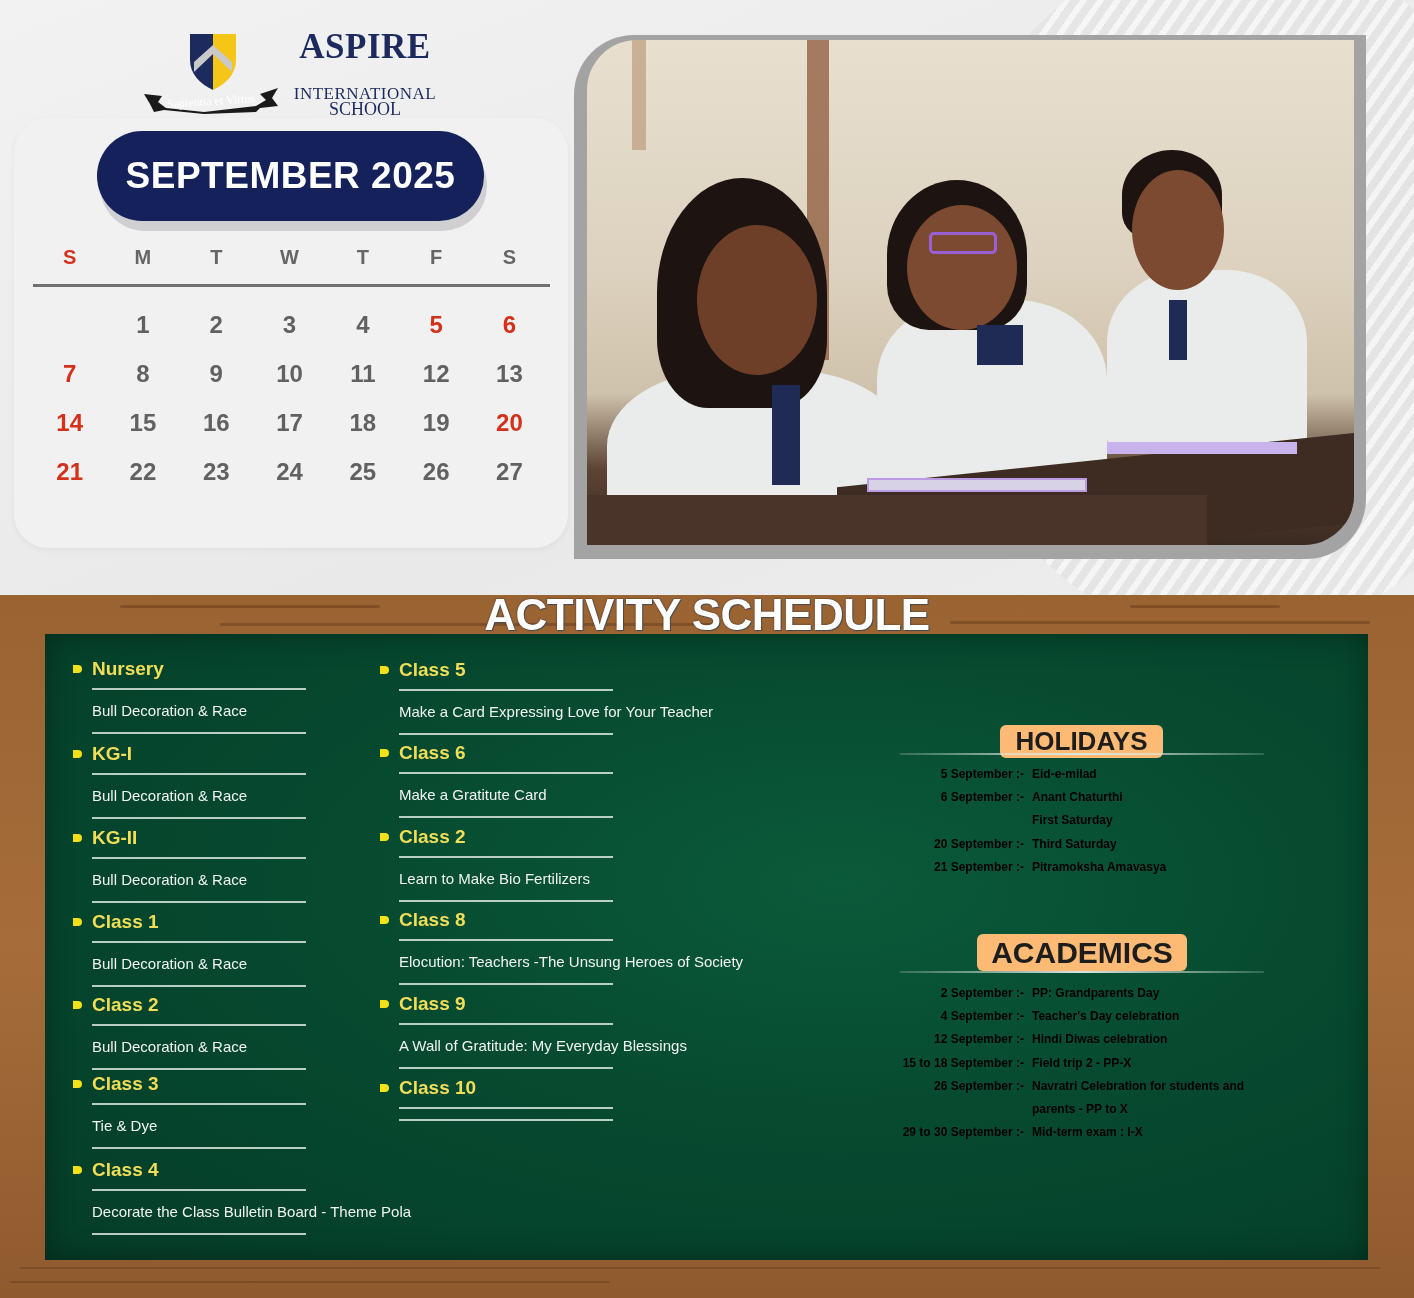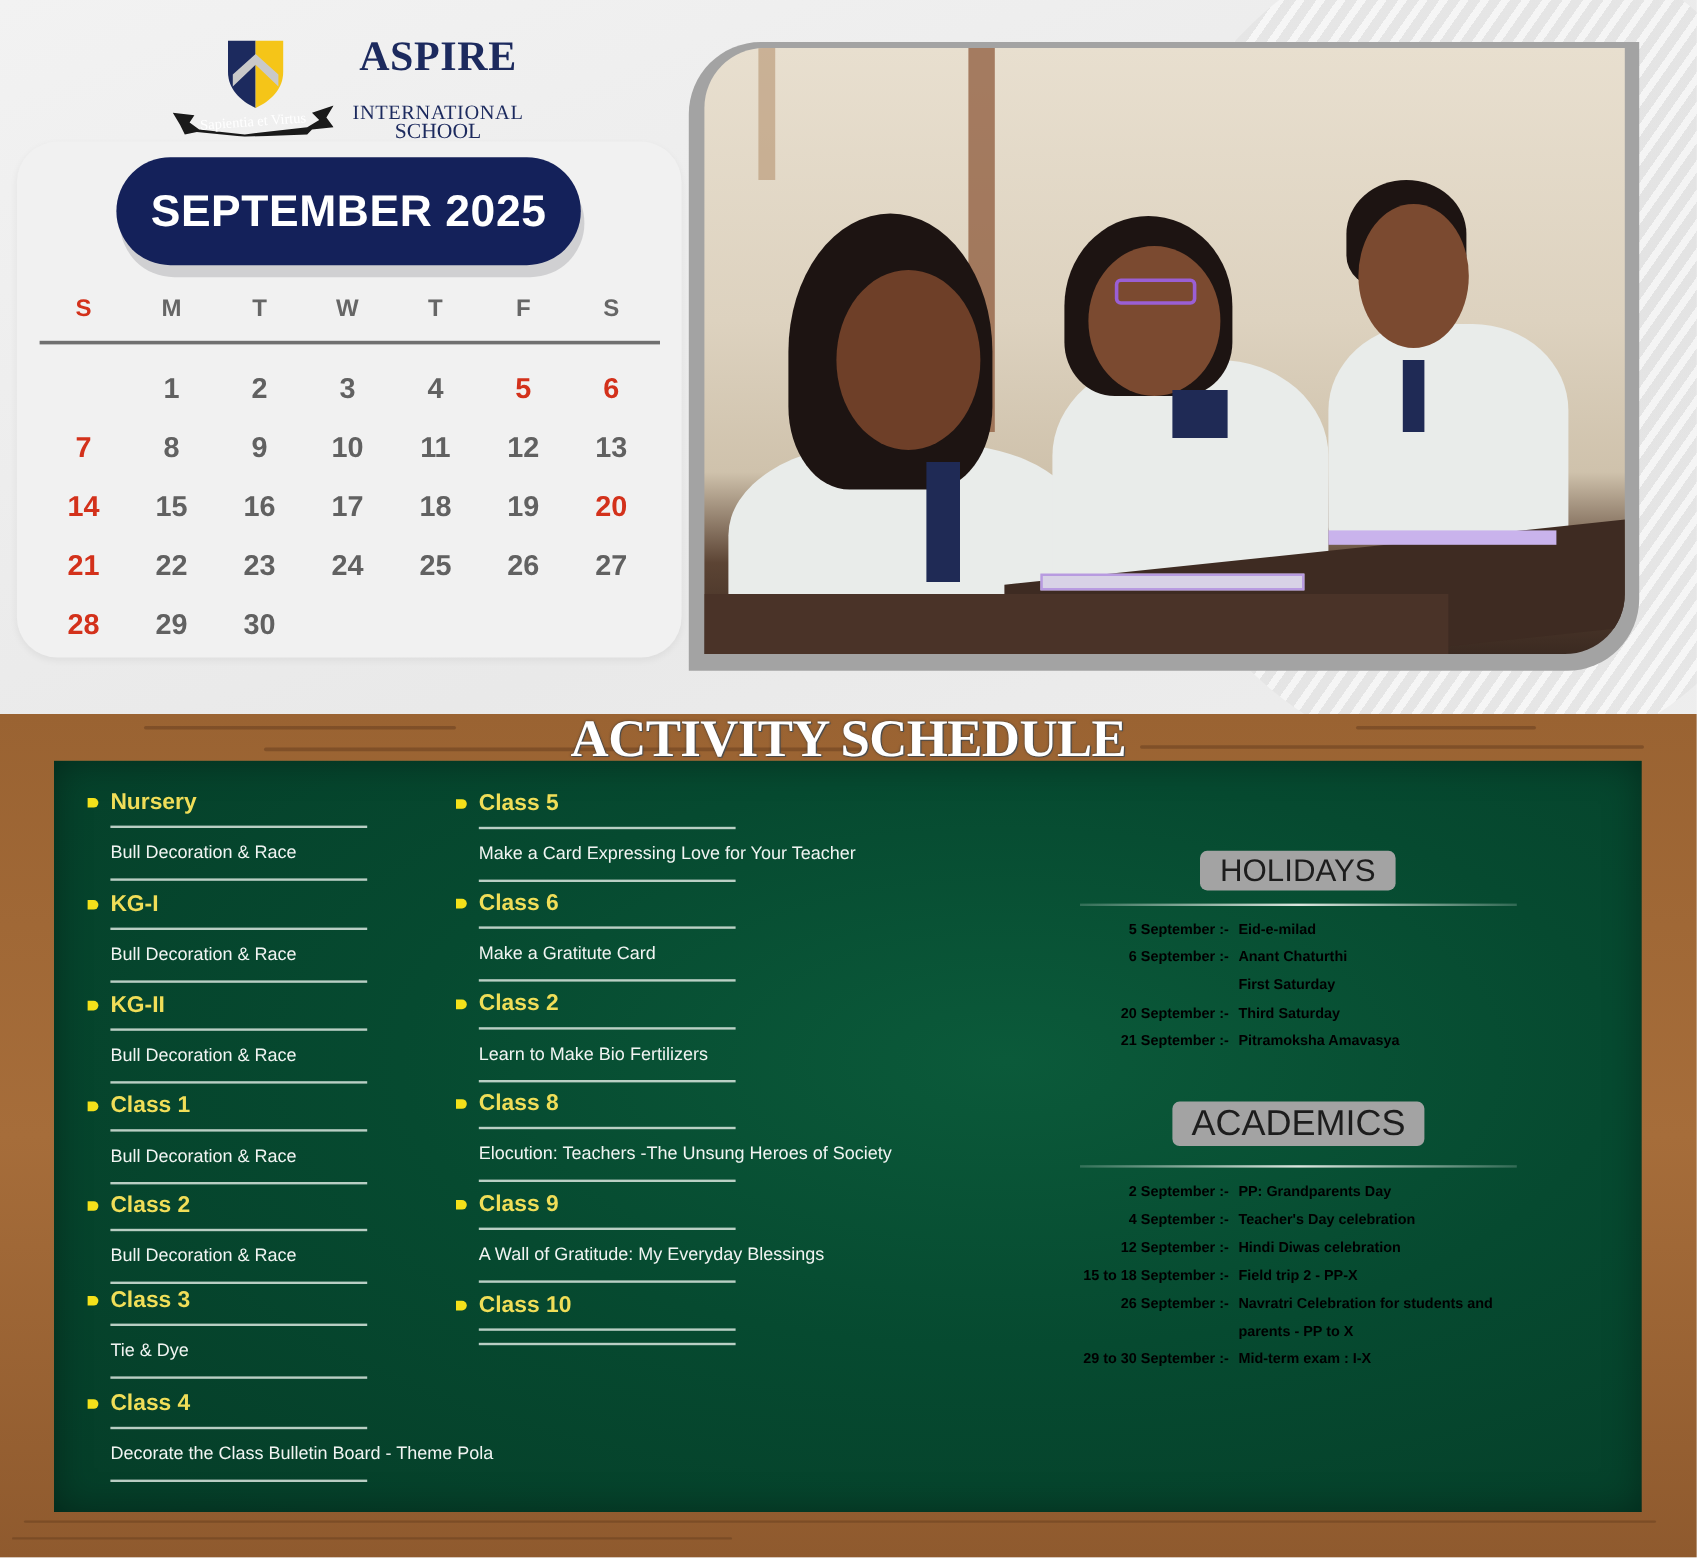--- a/index.html
+++ b/index.html
@@ -61,31 +61,31 @@
 
   
   .board-wrap { position: absolute; left: 0; top: 595px; width: 1414px; height: 703px;
     background: linear-gradient(180deg, #9a6332 0%, #a66d3a 50%, #8f5a2e 100%); }
   .grain { position: absolute; height: 3px; background: #6e4322; border-radius: 3px; opacity: .6; }
   .board { position: absolute; left: 45px; top: 634px; width: 1323px; height: 626px;
     background: radial-gradient(ellipse at 60% 40%, #0b5a3a 0%, #064a30 45%, #053d28 100%);
     box-shadow: inset 0 0 30px rgba(0,0,0,0.35); }
   .board-title { position: absolute; left: 0; top: 590px; width: 1414px; text-align: center;
     color: #fff; font-size: 44px; font-weight: bold; letter-spacing: -0.5px;
-    text-shadow: 0 0 2px #333, 1px 1px 0 #555; font-family: Liberation Serif, serif; }
+    text-shadow: 0 0 2px #333, 1px 1px 0 #555; }
 
   .col { position: absolute; }
   .entry { position: relative; }
   .class-label { display: flex; align-items: center; color: #f0de58; font-weight: bold; font-size: 19px; height: 30px; }
   .bullet { display: inline-block; width: 9px; height: 8px; background: #f4e11a; border-radius: 0 5px 5px 0; margin-right: 10px; }
   .line { height: 2px; background: #d9e6de; opacity: .85; margin-left: 19px; width: 214px; }
   .activity { color: #f1f4f2; font-size: 15px; margin-left: 19px; white-space: nowrap; }
 
-  .pill { position: absolute; background: #a3a3a3; color: #1d1d1d; font-weight: normal; border-radius: 6px;
-    display: flex; align-items: center; justify-content: center; }
+  .pill { position: absolute; background: #fdba74; color: #1d1d1d; font-weight: bold; border-radius: 6px;
+    display: flex; align-items: center; justify-content: center; margin-top: 16px; }
   .hrule { position: absolute; height: 2px; background: linear-gradient(90deg, rgba(220,230,225,0.2), #dbe5de 50%, rgba(220,230,225,0.2)); }
   .ev-list { position: absolute; color: #000000; font-weight: bold; font-size: 12px; }
   .ev { display: flex; line-height: 23.2px; }
   .ev .date { text-align: right; white-space: nowrap; }
   .ev .desc { padding-left: 8px; white-space: nowrap; }
 </style>
 </head>
 <body>
 
 <div class="top">
@@ -152,29 +152,20 @@
       </div>
       <div class="week">
         <span class="red">21</span>
         <span>22</span>
         <span>23</span>
         <span>24</span>
         <span>25</span>
         <span>26</span>
         <span>27</span>
       </div>
-      <div class="week">
-        <span class="red">28</span>
-        <span>29</span>
-        <span>30</span>
-        <span></span>
-        <span></span>
-        <span></span>
-        <span></span>
-      </div>
     </div>
 
   <div class="photo-frame"></div>
   <div class="photo">
     <div class="door2"></div>
     <div class="door"></div>
 
     <div class="shirt" style="left:20px;top:330px;width:300px;height:190px;"></div>
     <div class="hair" style="left:70px;top:138px;width:170px;height:230px;"></div>
     <div class="head" style="left:110px;top:185px;width:120px;height:150px;background:#6e3f28;"></div>

